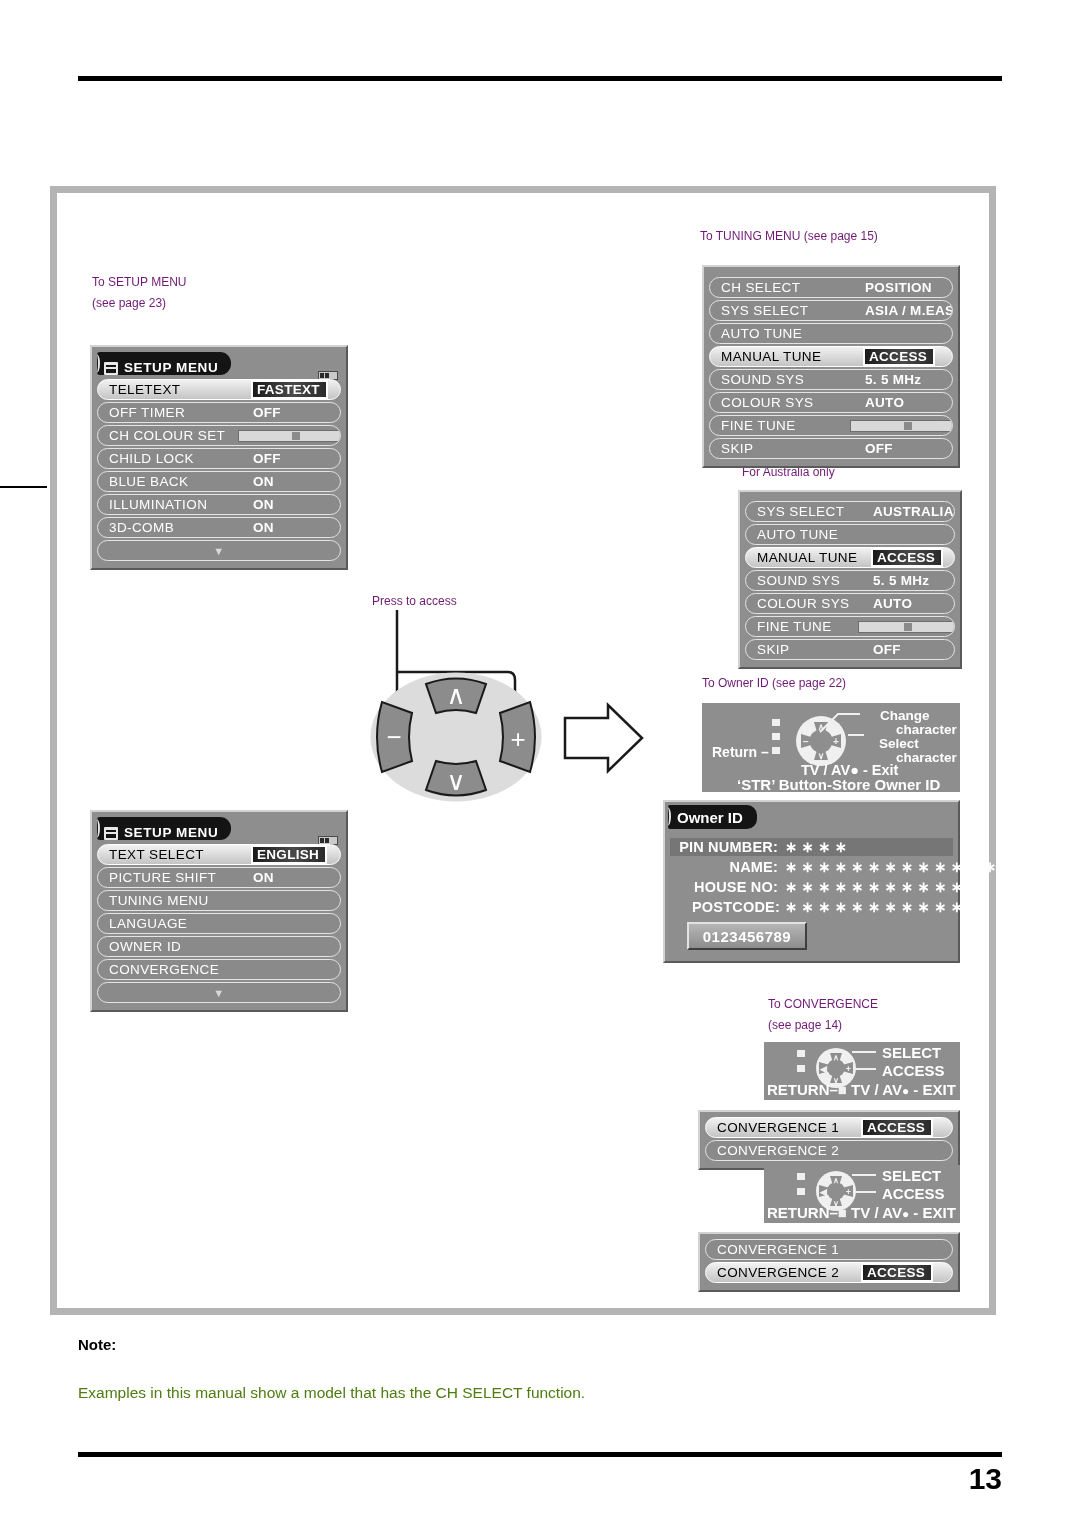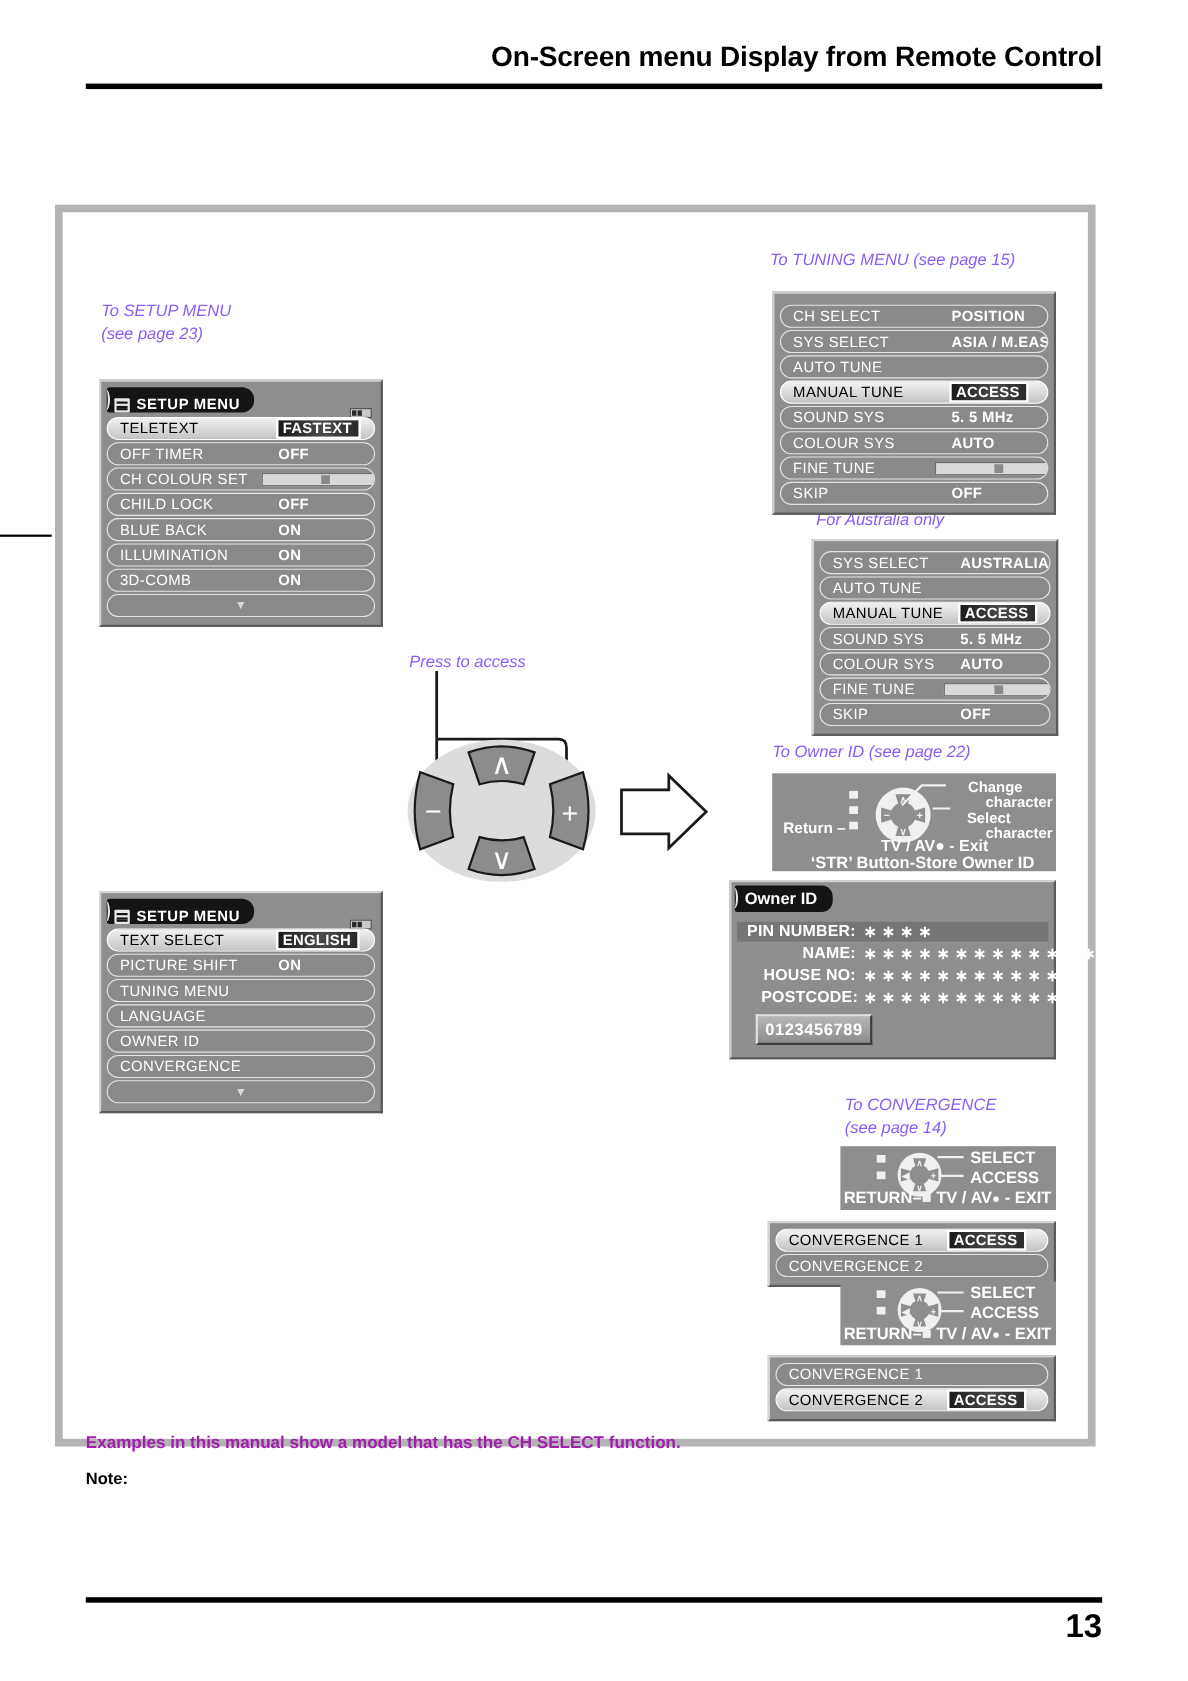--- a/index.html
+++ b/index.html
@@ -30,23 +30,22 @@
 
   
   .frame {
     position: absolute; left: 50px; top: 186px; width: 946px; height: 1129px;
     border: 7px solid #b4b4b4;
     background: #fff;
   }
 
   
   .cap {
-    position: absolute; font-size: 15px; color: #8b5cf6; line-height: 21px;
+    position: absolute; font-size: 12px; color: #701a75; line-height: 21px;
     white-space: nowrap;
-    font-style: italic;
   }
 
   
   .osd {
     position: absolute;
     background: #8e8e8e;
     border-top: 2px solid #d2d2d2;
     border-left: 2px solid #d2d2d2;
     border-right: 2px solid #5a5a5a;
     border-bottom: 2px solid #5a5a5a;
@@ -166,36 +165,35 @@
     display: flex; align-items: center; justify-content: center;
     letter-spacing: .5px;
   }
 
   
   .note-label {
     position: absolute; left: 78px; top: 1336px;
     font-size: 15px; font-weight: bold; color: #000;
   }
   .note-l1 { position: absolute; left: 78px; top: 1361px; font-size: 15.5px; color: #000; white-space: nowrap;}
-  .note-l2 { position: absolute; left: 78px; top: 1303px; font-size: 15.5px; color: #a21caf; white-space: nowrap; font-weight: bold;}
+  .note-l2 { position: absolute; left: 78px; top: 1384px; font-size: 15.5px; color: #4d7c0f; white-space: nowrap;}
 
   
   .foot-rule { position: absolute; left: 78px; top: 1452px; width: 924px; height: 5px; background: #000; }
   .page-no {
     position: absolute; right: 78px; top: 1462px;
     font-size: 30px; font-weight: bold; color: #000;
   }
   svg { display: block; }
 </style>
 </head>
 <body>
 
 <div id="page">
 
-  <div class="hdr-title">On-Screen menu Display from Remote Control</div>
   <div class="hdr-rule"></div>
   <div class="edge-tick"></div>
 
   <div class="frame"></div>
 
   <div class="cap" style="left:92px; top:272px;">To SETUP MENU</div>
   <div class="cap" style="left:92px; top:293px;">(see page 23)</div>
   <div class="cap" style="left:700px; top:226px;">To TUNING MENU (see page 15)</div>
   <div class="cap" style="left:742px; top:462px;">For Australia only</div>
   <div class="cap" style="left:702px; top:673px;">To Owner ID (see page 22)</div>
@@ -408,21 +406,21 @@
     </div>
     <div class="oid-pinrow" style="left:5px; top:36px; width:283px; height:18px;"></div>
     <div class="oid-line" style="left:6px;  top:37px; text-align:right; width:107px;"><span>PIN NUMBER:</span></div>
     <div class="oid-line stars" style="left:120px; top:37px;">∗ ∗ ∗ ∗</div>
     <div class="oid-line" style="left:6px;  top:57px; text-align:right; width:107px;"><span>NAME:</span></div>
     <div class="oid-line stars" style="left:120px; top:57px;">∗ ∗ ∗ ∗ ∗ ∗ ∗ ∗ ∗ ∗ ∗ ∗ ∗</div>
     <div class="oid-line" style="left:6px;  top:77px; text-align:right; width:107px;"><span>HOUSE NO:</span></div>
     <div class="oid-line stars" style="left:120px; top:77px;">∗ ∗ ∗ ∗ ∗ ∗ ∗ ∗ ∗ ∗ ∗</div>
     <div class="oid-line" style="left:8px;  top:97px; text-align:right; width:107px;"><span>POSTCODE:</span></div>
     <div class="oid-line stars" style="left:120px; top:97px;">∗ ∗ ∗ ∗ ∗ ∗ ∗ ∗ ∗ ∗ ∗</div>
-    <div class="oid-digits" style="left:22px; top:120px; width:106px; height:28px;">0123456789</div>
+    <div class="oid-digits" style="left:22px; top:120px; width:120px; height:28px;">0123456789</div>
   </div>
 
   <div class="hint" style="left:764px; top:1042px; width:196px; height:58px;">
     <svg width="56" height="44" style="position:absolute; left:44px; top:4px;">
       <circle cx="28" cy="22" r="20" fill="#f0f0f0"></circle>
       <circle cx="28" cy="22" r="9" fill="#8e8e8e"></circle>
       <path d="M22 7 L34 7 L31.5 15 L24.5 15 Z" fill="#8e8e8e"></path>
       <path d="M22 37 L34 37 L31.5 29 L24.5 29 Z" fill="#8e8e8e"></path>
       <path d="M11 16 L11 28 L20 25.5 L20 18.5 Z" fill="#8e8e8e"></path>
       <path d="M45 16 L45 28 L36 25.5 L36 18.5 Z" fill="#8e8e8e"></path>

